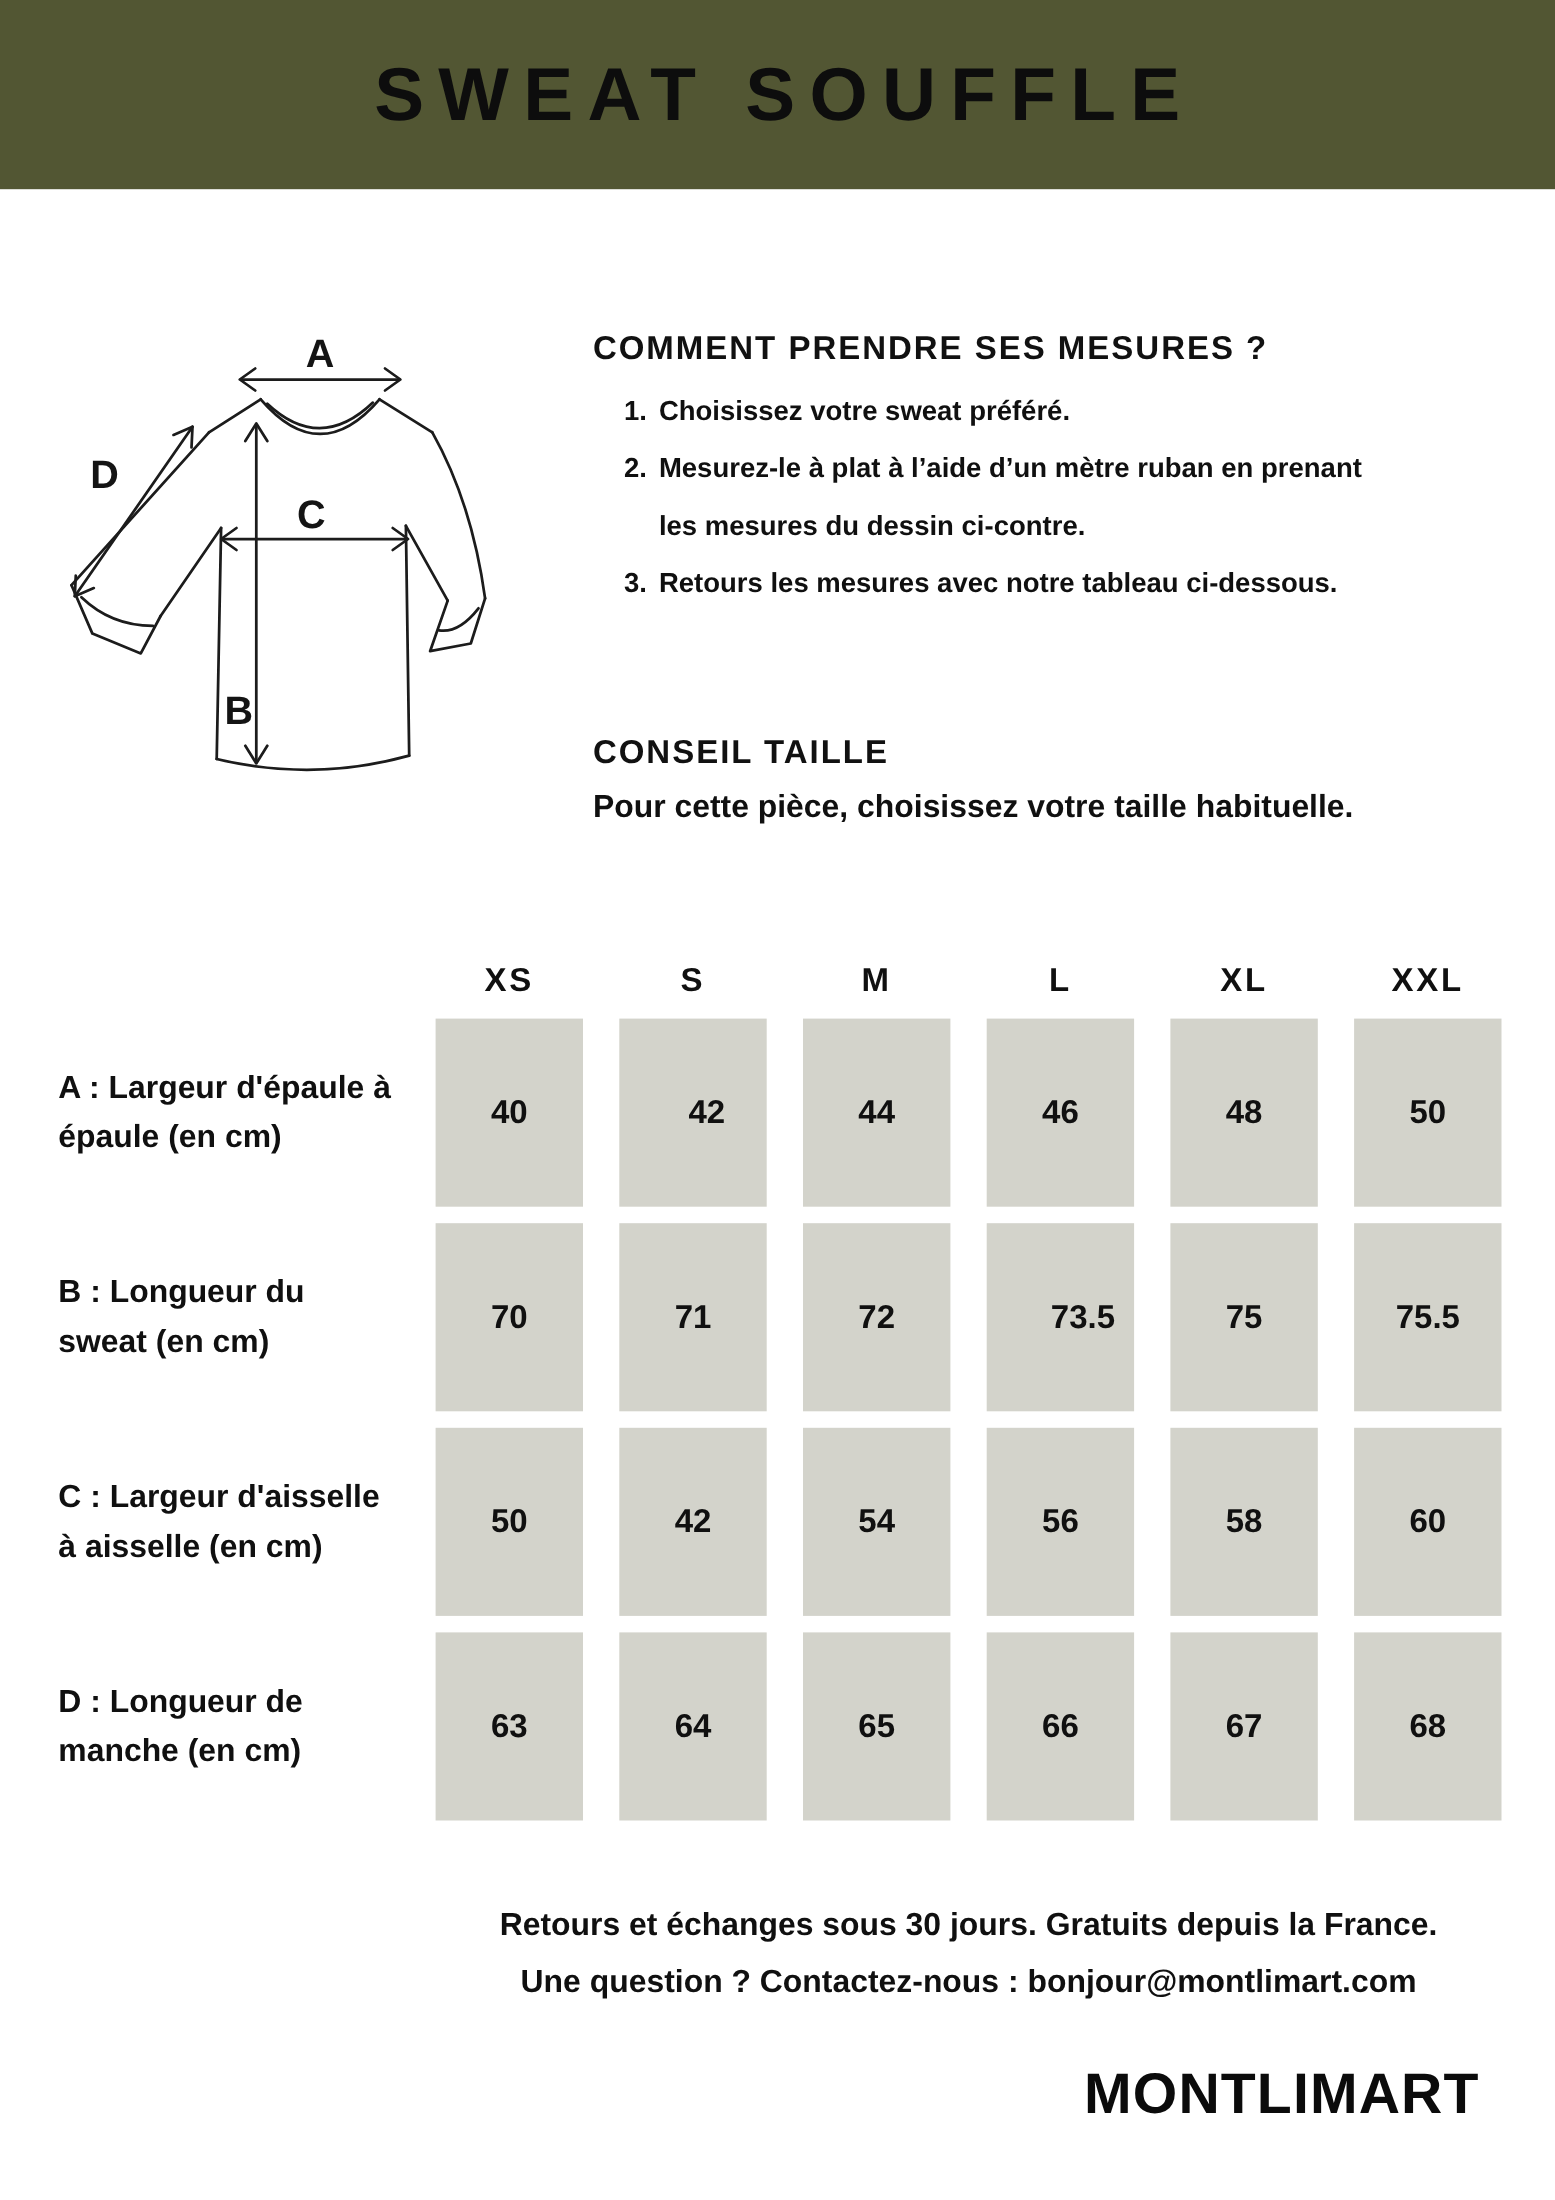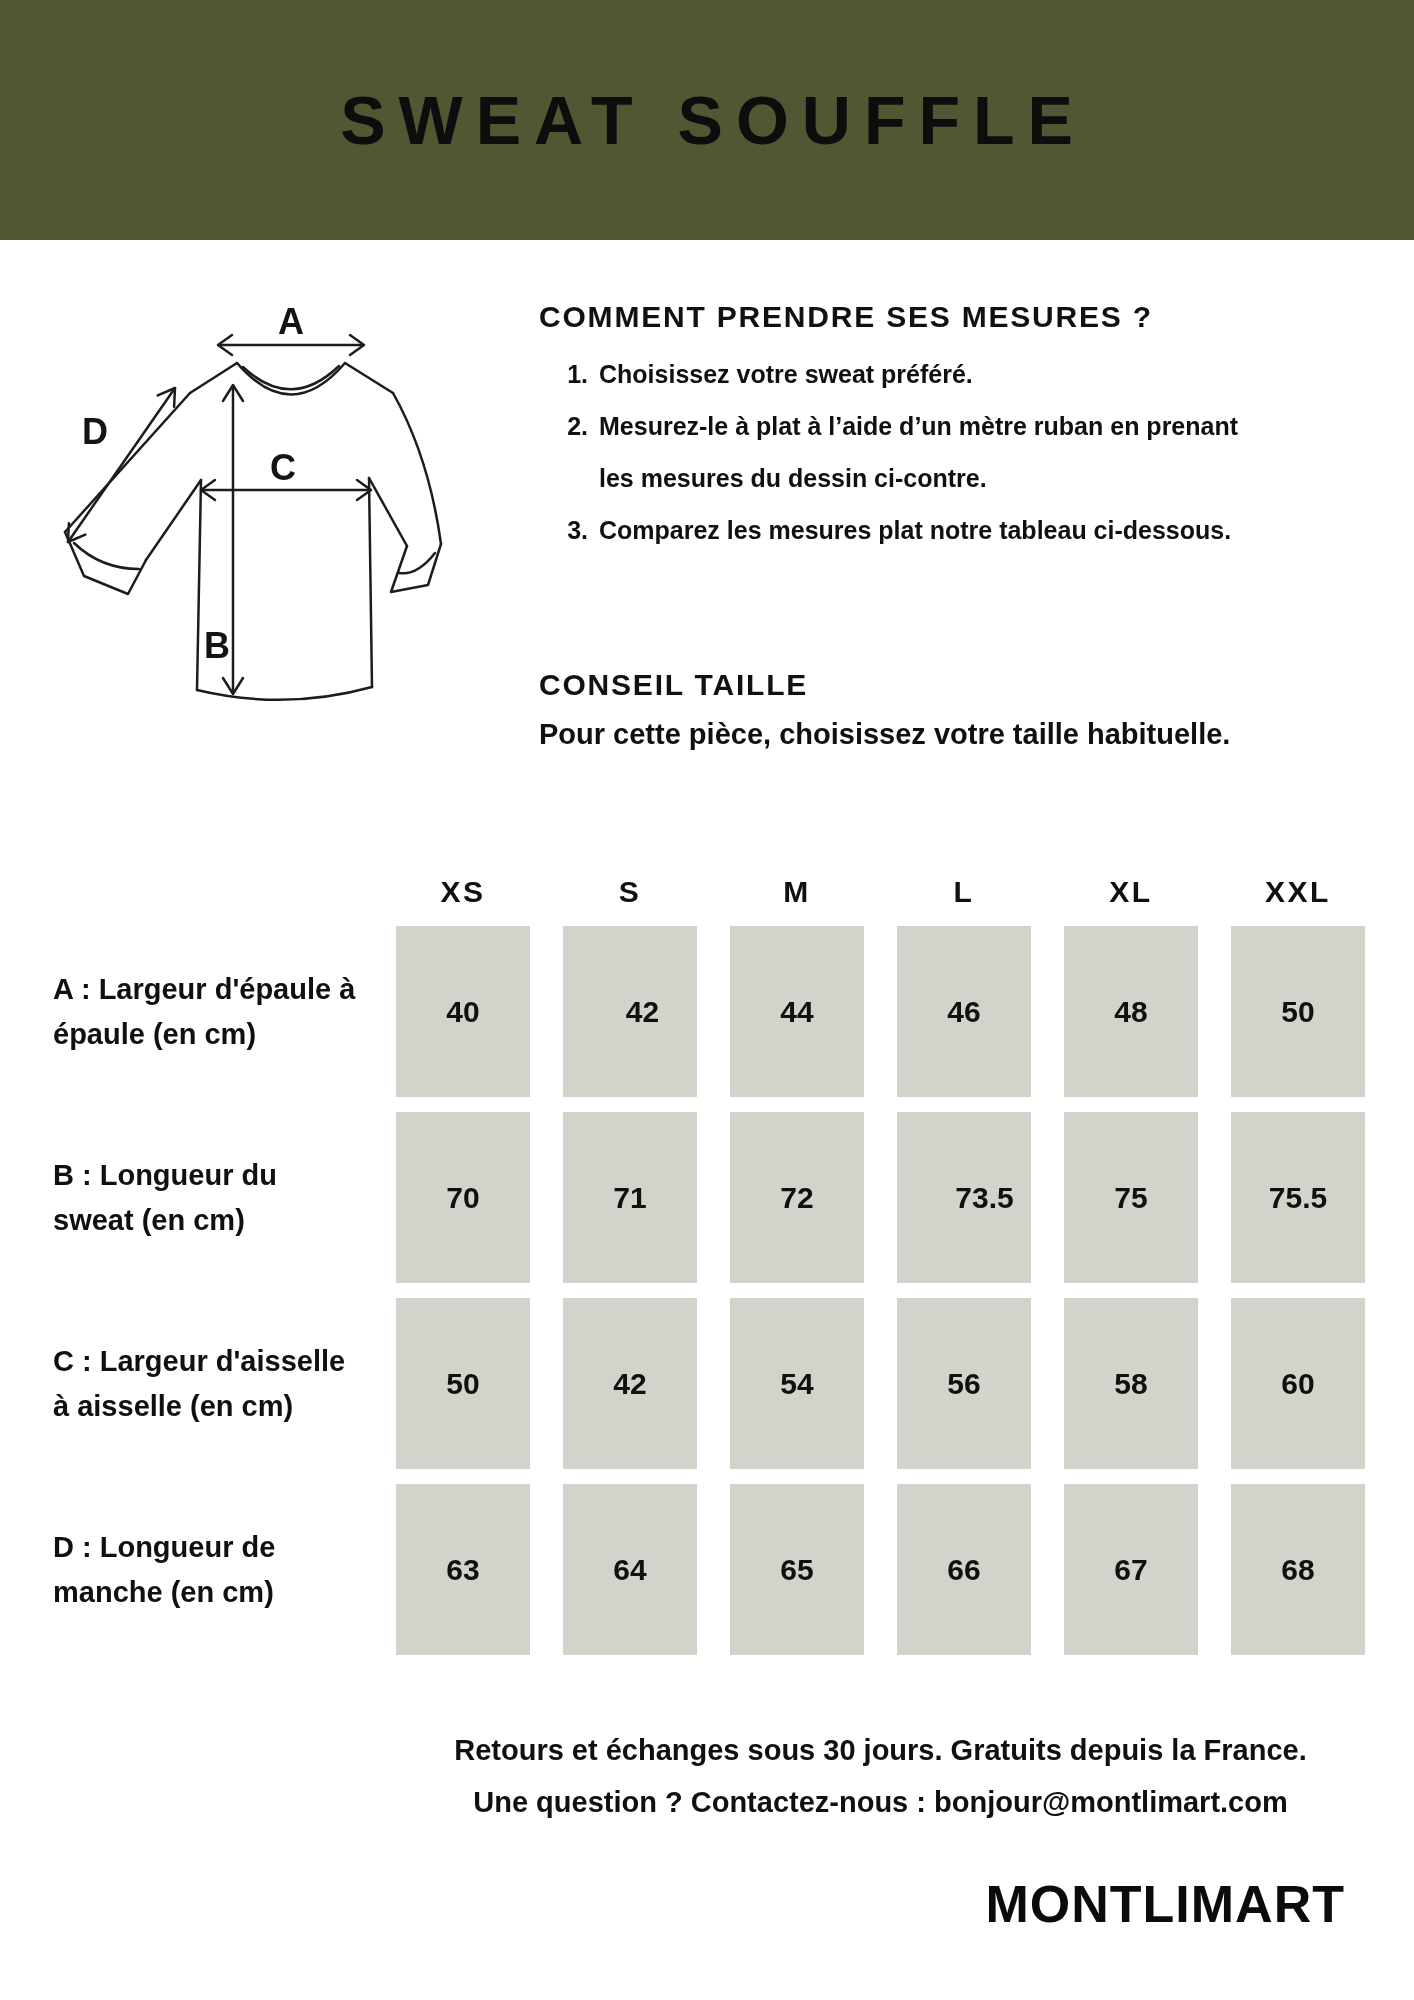--- a/index.html
+++ b/index.html
@@ -5,21 +5,21 @@
   * { margin:0; padding:0; box-sizing:border-box; }
   html,body { width:1414px; height:2000px; }
   body {
     position:relative;
     background:#ffffff;
     font-family:"Liberation Sans", sans-serif;
     color:#101010;
     overflow:hidden;
   }
   .banner {
-    position:absolute; left:0; top:0; width:1414px; height:240px;
+    position:absolute; left:0; top:0; width:1414px; height:172px;
     display:flex; align-items:center; justify-content:center;padding-left:12px;
   }
   .banner h1 {
     font-size:68px; font-weight:700; letter-spacing:13px;
     color:#0d0d0d; white-space:nowrap;
   }
   .diagram { position:absolute; left:51px; top:292px; width:394px; height:430px; }
   .diagram svg { width:100%; height:100%; }
   .diagram text {
     font-family:"Liberation Sans", sans-serif;
@@ -124,21 +124,21 @@
     <text x="232" y="188" text-anchor="middle">C</text>
     <text x="166" y="366" text-anchor="middle">B</text>
   </svg>
 </div>
 
 <section class="instructions">
   <h2>COMMENT PRENDRE SES MESURES ?</h2>
   <ol>
     <li>Choisissez votre sweat préféré.</li>
     <li>Mesurez-le à plat à l’aide d’un mètre ruban en prenant les mesures du dessin ci-contre.</li>
-    <li>Comparez les mesures plat notre tableau ci-dessous.</li>
+    <li>Retours les mesures avec notre tableau ci-dessous.</li>
   </ol>
 </section>
 
 <section class="advice">
   <h2>CONSEIL TAILLE</h2>
   <p>Pour cette pièce, choisissez votre taille habituelle.</p>
 </section>
 
 <section class="size-table">
     <div class="corner"></div>

